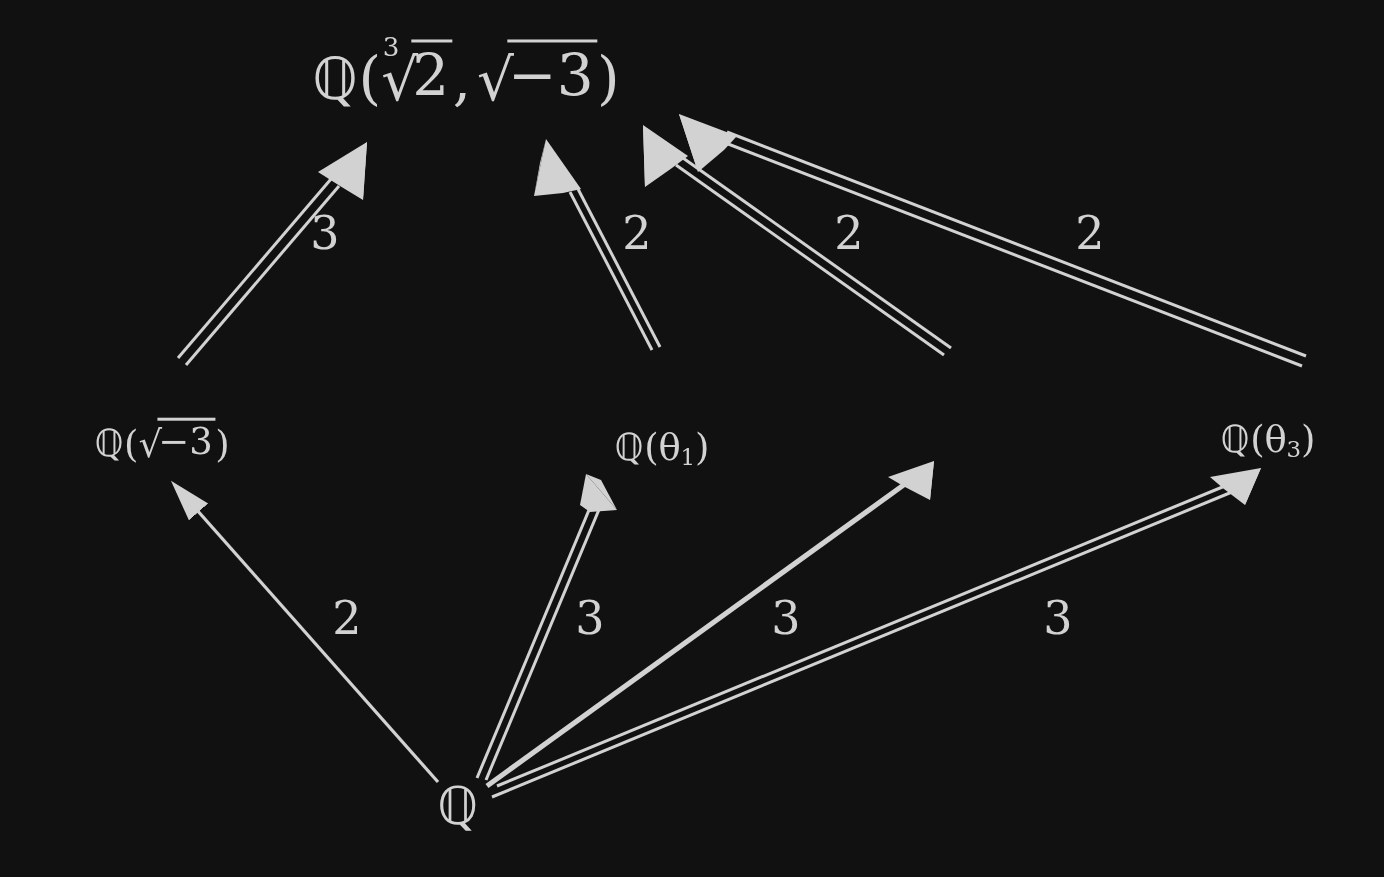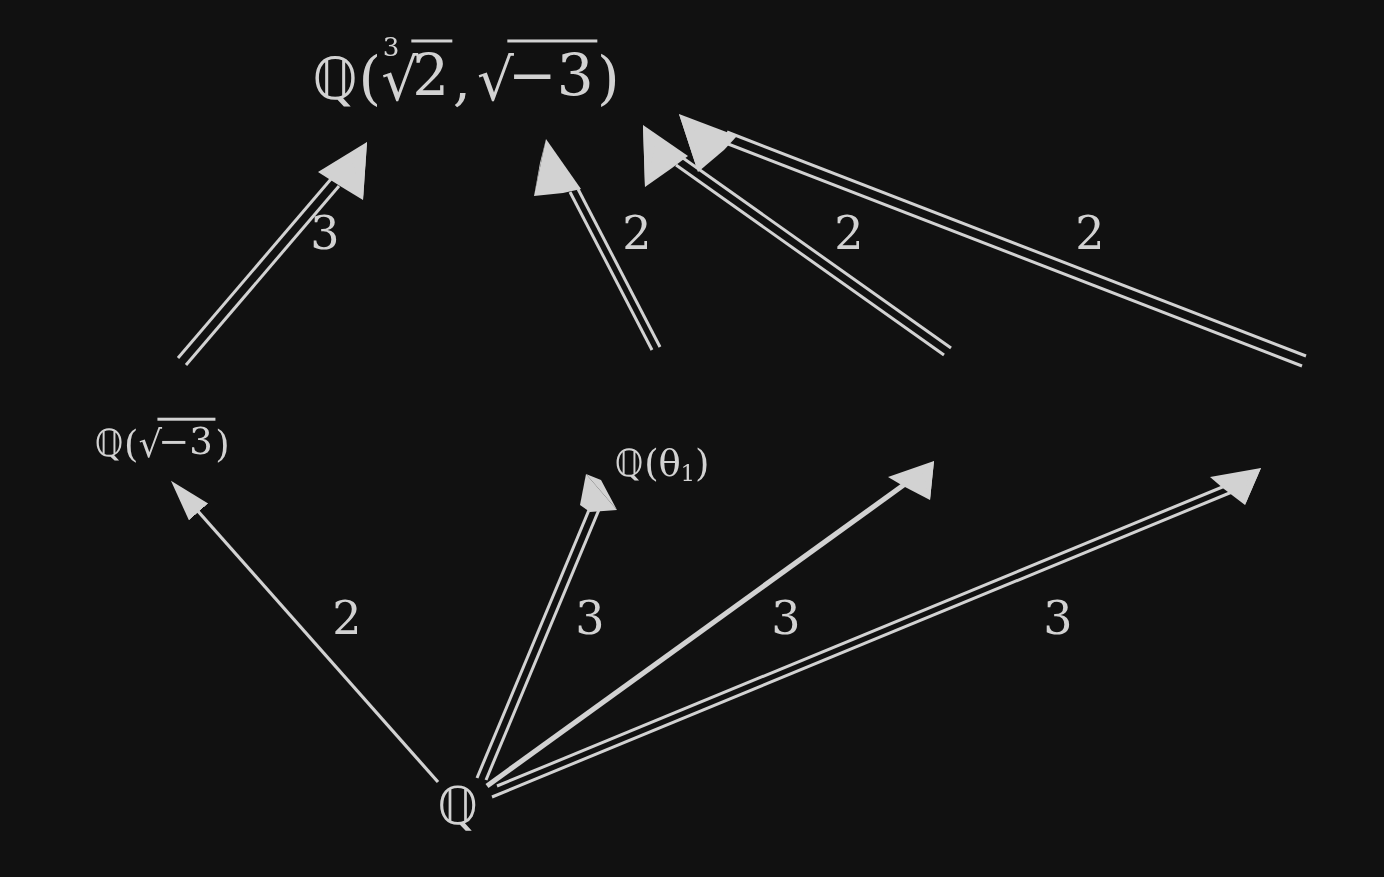--- a/index.html
+++ b/index.html
@@ -159,25 +159,28 @@
   </svg>
 
   <div class="node-label node-top" style="left:466px; top:75px;">
     <span class="bb">ℚ</span><span class="paren">(</span><span class="radical"><span class="rad-index">3</span><span class="rad-sign">√</span><span class="rad-body">2</span></span><span>,</span> <span class="radical"><span class="rad-sign">√</span><span class="rad-body">−3</span></span><span class="paren">)</span>
   </div>
 
   <div class="node-label node-mid" style="left:162px; top:412px;">
     <span class="bb">ℚ</span><span class="paren">(</span><span class="radical"><span class="rad-sign">√</span><span class="rad-body">−3</span></span><span class="paren">)</span>
   </div>
 
-  <div class="node-label node-mid" style="left:662px; top:436px;">
+  <div class="node-label node-mid" style="left:662px; top:420px;">
     <span class="bb">ℚ</span><span class="paren">(</span><span>θ</span><span class="sub">1</span><span class="paren">)</span>
   </div>
 
 
+  <div class="node-label node-mid" style="left:1268px; top:412px;">
+    <span class="bb">ℚ</span><span class="paren">(</span><span>θ</span><span class="sub">3</span><span class="paren">)</span>
+  </div>
 
   <div class="node-label node-bottom" style="left:458px; top:806px;">
     <span class="bb">ℚ</span>
   </div>
 
   <div class="edge-weight" style="left:347px; top:618px;">2</div>
   <div class="edge-weight" style="left:590px; top:618px;">3</div>
   <div class="edge-weight" style="left:786px; top:618px;">3</div>
   <div class="edge-weight" style="left:1058px; top:618px;">3</div>
 

